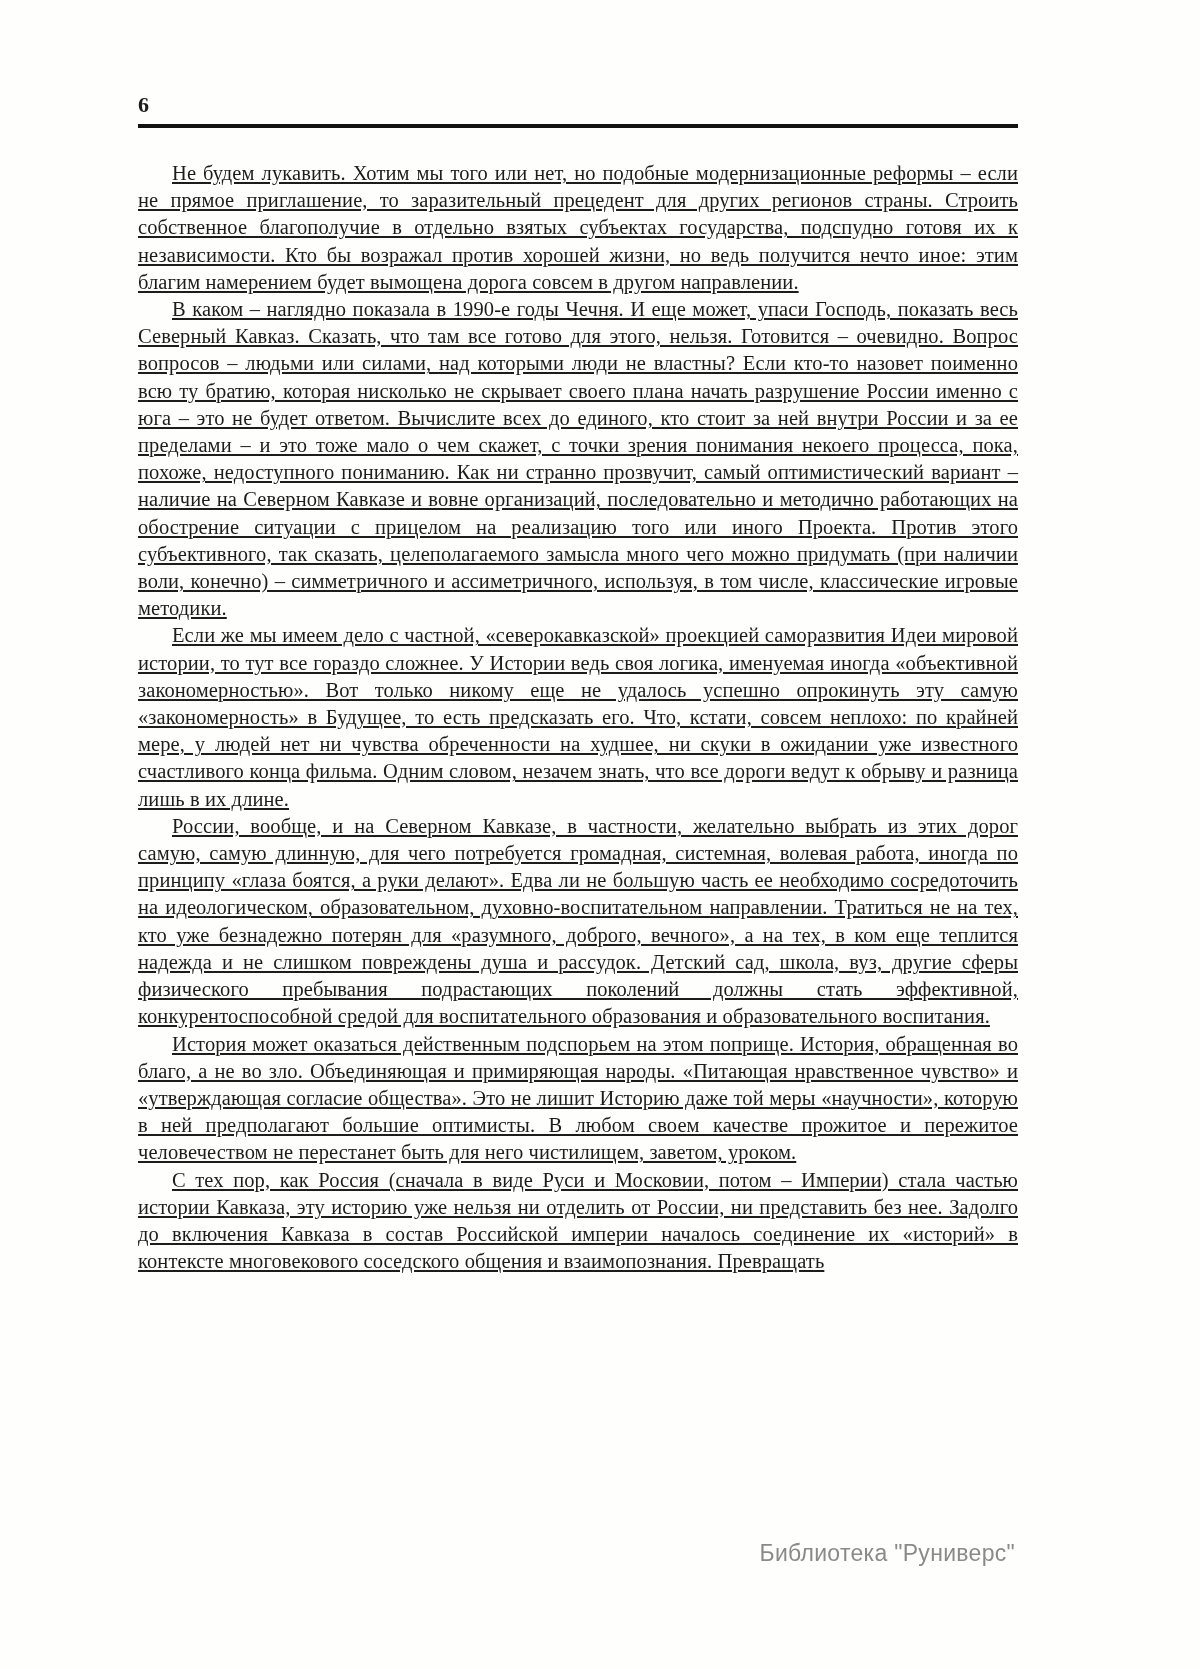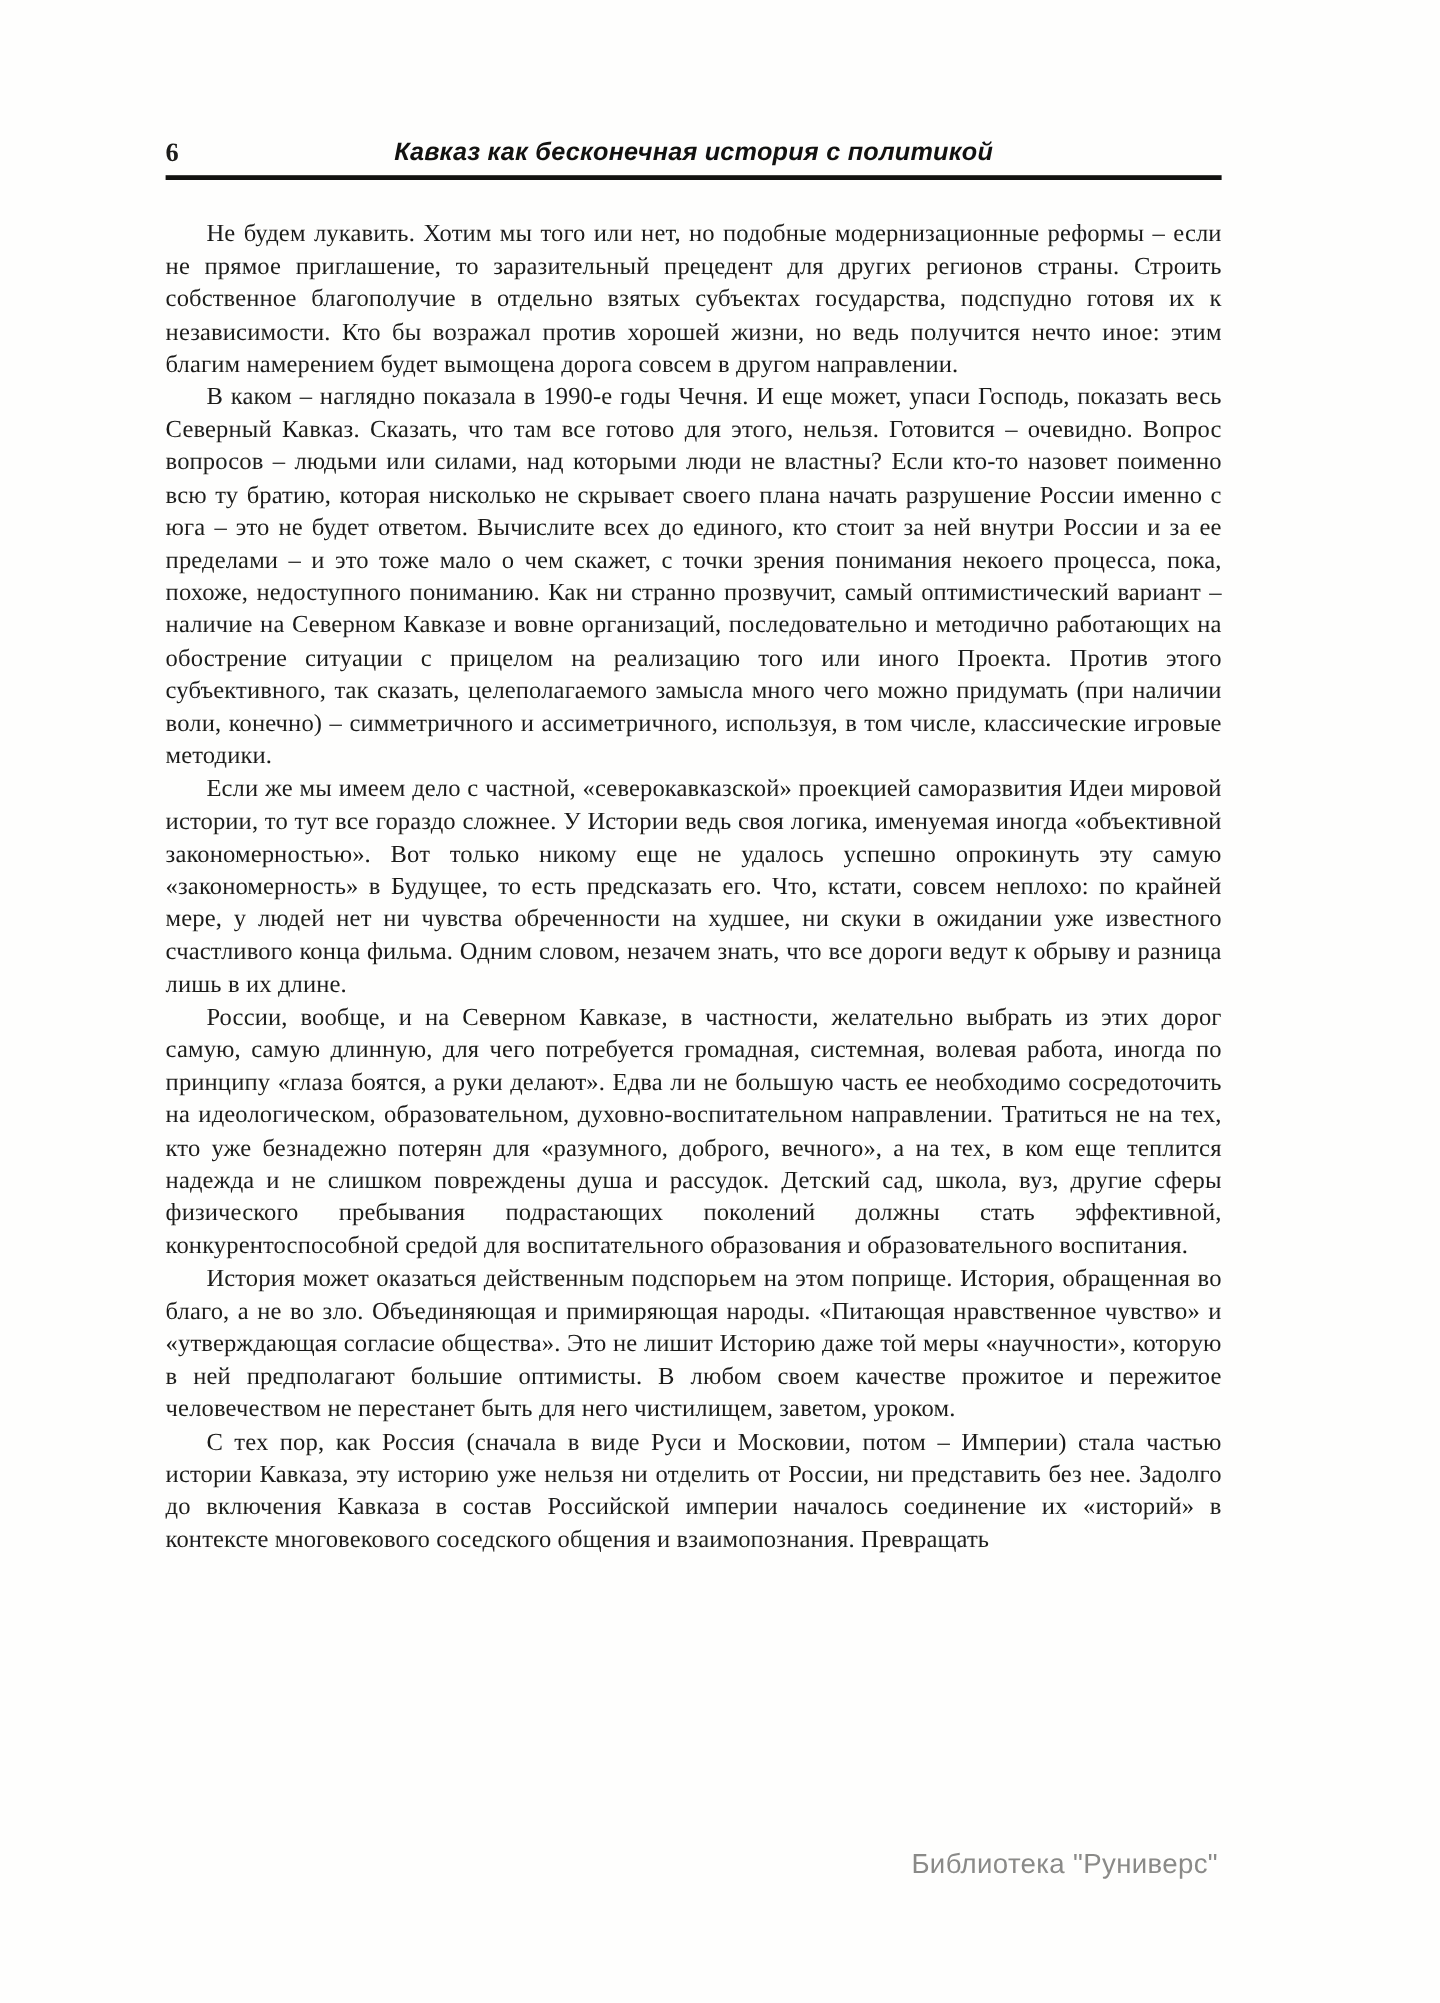--- a/index.html
+++ b/index.html
@@ -49,20 +49,21 @@
     letter-spacing: 0.2px;
     line-height: 1;
     color: #121210;
   }
   .body-text {
     margin-top: 32px;
     font-size: 20.5px;
     line-height: 27.2px;
     text-align: justify;
     letter-spacing: 0.1px;
+    text-decoration: underline;
   }
   .body-text p {
     margin: 0;
     padding: 0;
     text-indent: 34px;
   }
   .watermark {
     position: absolute;
     right: 185px;
     bottom: 102px;
@@ -72,21 +73,20 @@
     letter-spacing: 0.3px;
   }
 </style>
 </head>
 <body>
 
 <div class="page">
   <div class="content">
     <header class="running-header">
       <span class="page-num">6</span>
-      <span class="header-title">Кавказ как бесконечная история с политикой</span>
     </header>
     <main class="body-text">
       <p>Не будем лукавить. Хотим мы того или нет, но подобные модернизационные реформы – если не прямое приглашение, то заразительный прецедент для других регионов страны. Строить собственное благополучие в отдельно взятых субъектах государства, подспудно готовя их к независимости. Кто бы возражал против хорошей жизни, но ведь получится нечто иное: этим благим намерением будет вымощена дорога совсем в другом направлении.</p>
       <p>В каком – наглядно показала в 1990-е годы Чечня. И еще может, упаси Господь, показать весь Северный Кавказ. Сказать, что там все готово для этого, нельзя. Готовится – очевидно. Вопрос вопросов – людьми или силами, над которыми люди не властны? Если кто-то назовет поименно всю ту братию, которая нисколько не скрывает своего плана начать разрушение России именно с юга – это не будет ответом. Вычислите всех до единого, кто стоит за ней внутри России и за ее пределами – и это тоже мало о чем скажет, с точки зрения понимания некоего процесса, пока, похоже, недоступного пониманию. Как ни странно прозвучит, самый оптимистический вариант – наличие на Северном Кавказе и вовне организаций, последовательно и методично работающих на обострение ситуации с прицелом на реализацию того или иного Проекта. Против этого субъективного, так сказать, целеполагаемого замысла много чего можно придумать (при наличии воли, конечно) – симметричного и ассиметричного, используя, в том числе, классические игровые методики.</p>
       <p>Если же мы имеем дело с частной, «северокавказской» проекцией саморазвития Идеи мировой истории, то тут все гораздо сложнее. У Истории ведь своя логика, именуемая иногда «объективной закономерностью». Вот только никому еще не удалось успешно опрокинуть эту самую «закономерность» в Будущее, то есть предсказать его. Что, кстати, совсем неплохо: по крайней мере, у людей нет ни чувства обреченности на худшее, ни скуки в ожидании уже известного счастливого конца фильма. Одним словом, незачем знать, что все дороги ведут к обрыву и разница лишь в их длине.</p>
       <p>России, вообще, и на Северном Кавказе, в частности, желательно выбрать из этих дорог самую, самую длинную, для чего потребуется громадная, системная, волевая работа, иногда по принципу «глаза боятся, а руки делают». Едва ли не большую часть ее необходимо сосредоточить на идеологическом, образовательном, духовно-воспитательном направлении. Тратиться не на тех, кто уже безнадежно потерян для «разумного, доброго, вечного», а на тех, в ком еще теплится надежда и не слишком повреждены душа и рассудок. Детский сад, школа, вуз, другие сферы физического пребывания подрастающих поколений должны стать эффективной, конкурентоспособной средой для воспитательного образования и образовательного воспитания.</p>
       <p>История может оказаться действенным подспорьем на этом поприще. История, обращенная во благо, а не во зло. Объединяющая и примиряющая народы. «Питающая нравственное чувство» и «утверждающая согласие общества». Это не лишит Историю даже той меры «научности», которую в ней предполагают большие оптимисты. В любом своем качестве прожитое и пережитое человечеством не перестанет быть для него чистилищем, заветом, уроком.</p>
       <p>С тех пор, как Россия (сначала в виде Руси и Московии, потом – Империи) стала частью истории Кавказа, эту историю уже нельзя ни отделить от России, ни представить без нее. Задолго до включения Кавказа в состав Российской империи началось соединение их «историй» в контексте многовекового соседского общения и взаимопознания. Превращать</p>
     </main>
   </div>

